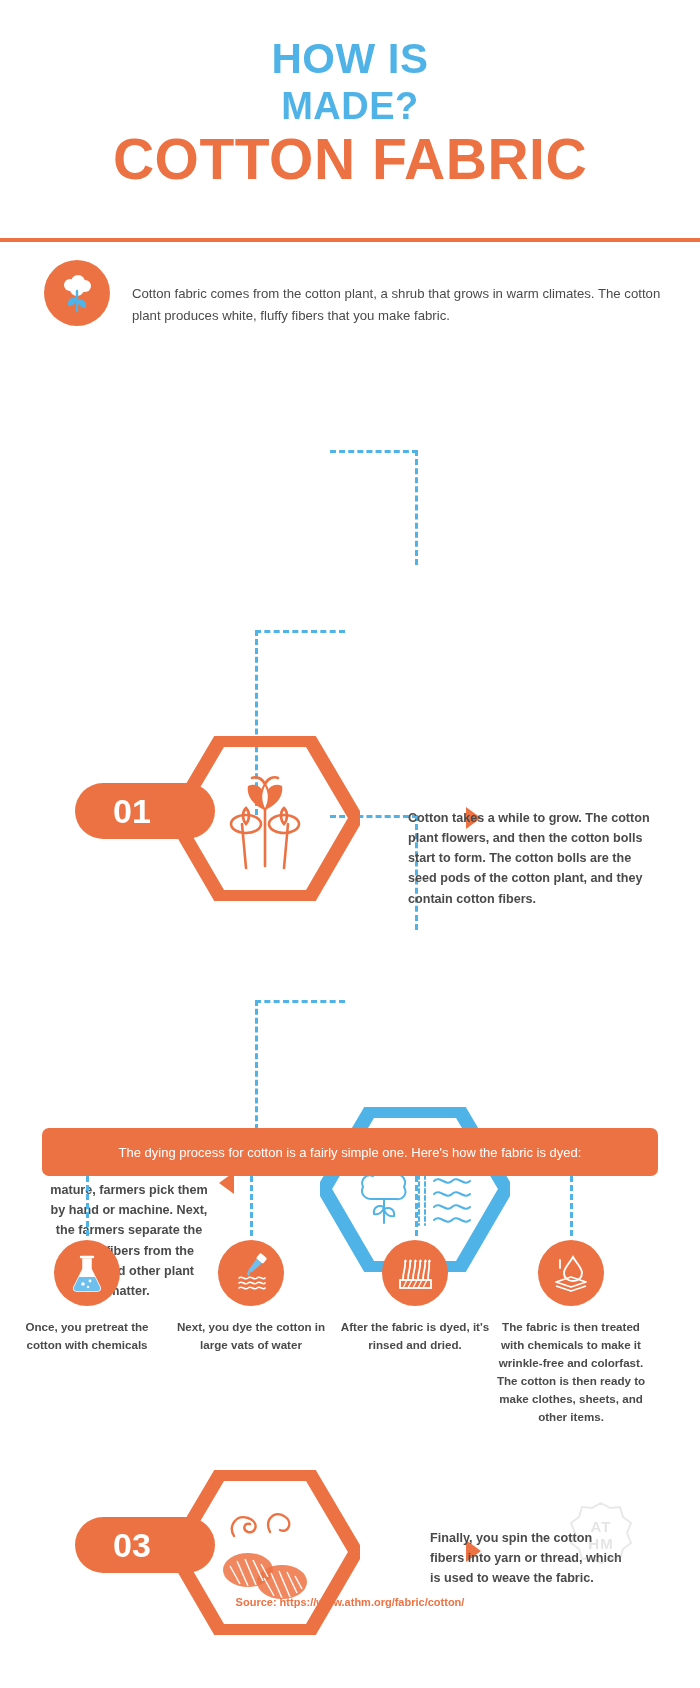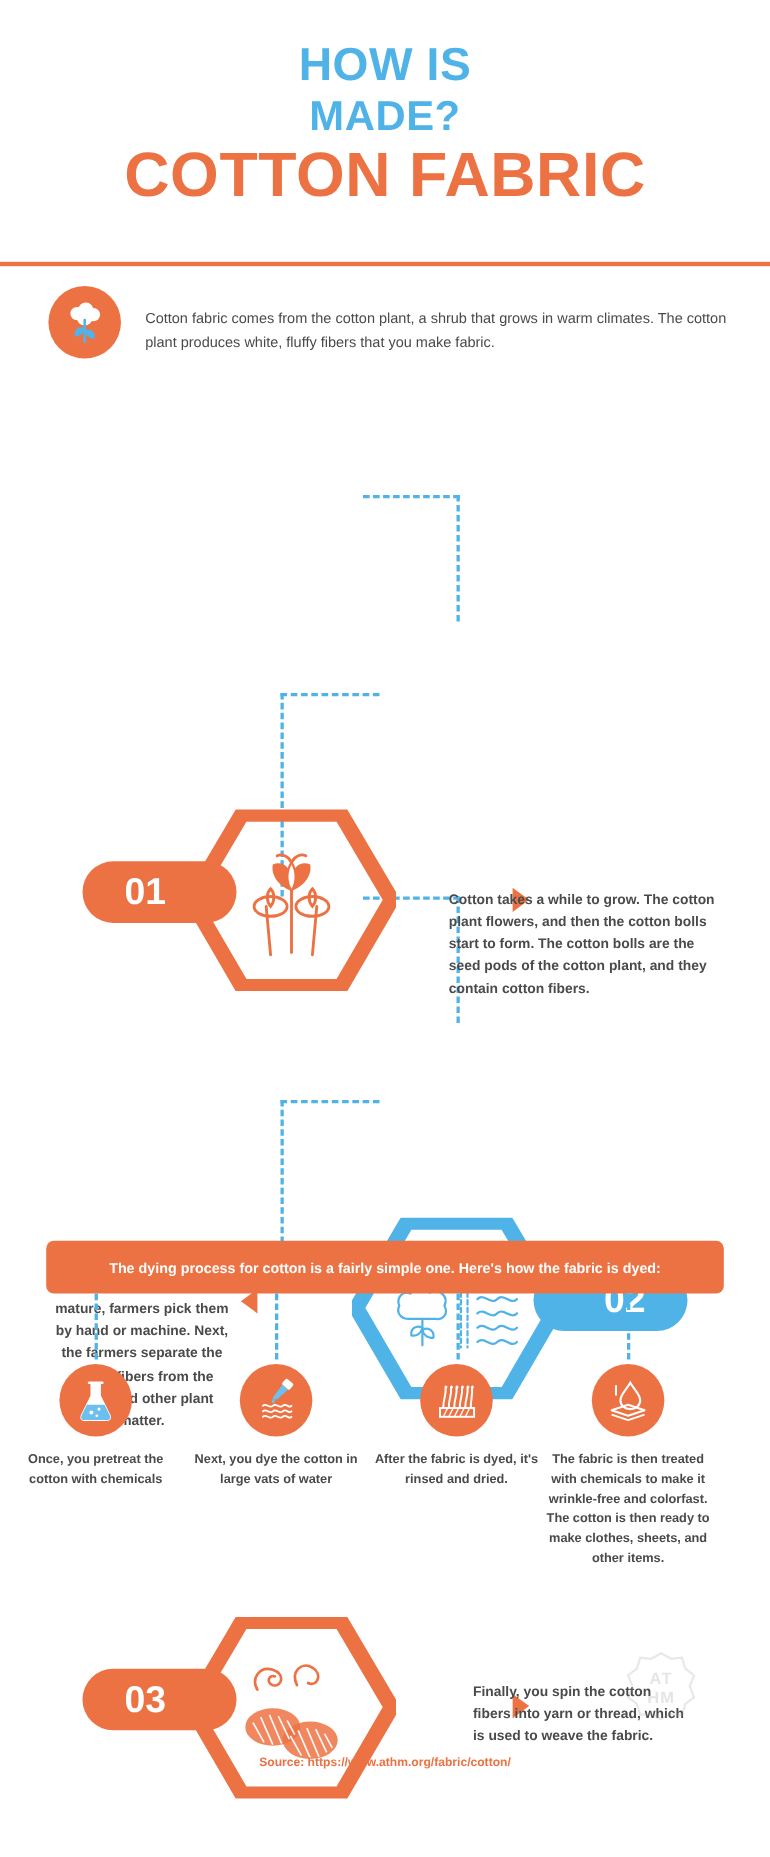--- a/index.html
+++ b/index.html
@@ -16,21 +16,21 @@
   
   .title-block{position:absolute;top:38px;left:0;width:700px;text-align:center;}
   .title-line{font-weight:bold;letter-spacing:.5px;line-height:1.02;}
   .t1{font-size:42px;color:#4FB3E8;}
   .t2{font-size:57px;color:#ED7243;margin-top:4px;}
   .t3{font-size:38px;color:#4FB3E8;margin-top:6px;}
 
   .rule{position:absolute;top:238px;left:0;width:700px;height:4px;background:#ED7243;}
 
   
-  .intro{position:absolute;top:258px;left:44px;width:620px;display:flex;align-items:center;}
+  .intro{position:absolute;top:258px;left:44px;width:620px;display:flex;align-items:flex-end;}
   .intro-badge{width:66px;height:66px;border-radius:50%;background:#ED7243;flex:0 0 66px;
     display:flex;align-items:center;justify-content:center;margin-top:2px;}
   .intro-text{margin-left:22px;font-size:13.2px;line-height:1.62;color:#4a4a4a;padding-top:16px;}
 
   
   .step{position:absolute;width:700px;}
   .hexwrap{position:absolute;width:190px;height:165px;}
   .hex{width:190px;height:165px;display:block;}
   .pill{position:absolute;width:140px;height:56px;border-radius:28px;
         display:flex;align-items:center;}
@@ -49,21 +49,21 @@
   .tri.right{border-left:15px solid #ED7243;border-top:11px solid transparent;border-bottom:11px solid transparent;}
   .tri.left{border-right:15px solid #ED7243;border-top:11px solid transparent;border-bottom:11px solid transparent;}
 
   
   .dashH{position:absolute;height:0;border-top:3px dashed #4FB3E8;}
   .dashV{position:absolute;width:0;border-left:3px dashed #4FB3E8;}
 
   
   .banner{position:absolute;left:42px;top:1128px;width:616px;height:48px;border-radius:7px;
     background:#ED7243;display:flex;align-items:center;justify-content:center;}
-  .banner span{color:#fff;font-size:13px;font-weight:bold;}
+  .banner span{color:#fff;font-size:13px;font-weight:normal;}
 
   
   .bitem{position:absolute;width:150px;text-align:center;}
   .bcircle{width:66px;height:66px;border-radius:50%;background:#ED7243;margin:0 auto;
     display:flex;align-items:center;justify-content:center;}
   .bcap{margin-top:12px;font-size:11.6px;line-height:1.55;font-weight:bold;color:#4a4a4a;}
 
   
   .source{position:absolute;top:1596px;left:0;width:700px;text-align:center;
     font-size:11px;font-weight:bold;color:#ED7243;}
@@ -136,23 +136,20 @@
           <path d="M95 48 C92 42 86 40 82 42"></path>
             <path d="M95 48 C98 42 104 40 108 42"></path>
         </g>
       </svg>
     </div>
     <div class="tri right" style="left:466px;top:439px;"></div>
     <div class="steptext r" style="left:408px;top:440px;width:248px;">Cotton takes a while to grow. The cotton plant flowers, and then the cotton bolls start to form. The cotton bolls are the seed pods of the cotton plant, and they contain cotton fibers.</div>
   </div>
 
   <div class="step" style="top:552px;left:0;height:170px;">
-    <div class="pill right blue" style="left:485px;top:602px;">
-      <span class="pill-num">02</span>
-    </div>
     <div class="hexwrap" style="left:320px;top:555px;">
       <svg class="hex" viewBox="0 0 190 165">
         <polygon points="50,4 140,4 186,82 140,161 50,161 4,82" fill="none" stroke="#4FB3E8" stroke-width="14"></polygon>
         <g fill="none" stroke="#4FB3E8" stroke-width="2" stroke-linecap="round">
           <path d="M52 92 C44 92 40 86 43 80 C40 73 46 66 53 69 C56 61 68 61 71 68 C80 64 88 72 84 80 C88 87 83 93 76 92Z"></path>
           <path d="M64 92 L64 116"></path>
           <path d="M64 100 C58 97 53 101 54 107 C59 108 63 105 64 100Z"></path>
           <path d="M64 102 C70 99 75 103 74 109 C69 110 65 107 64 102Z"></path>
           <path d="M99 68 L99 118" stroke-dasharray="4 3"></path>
           <path d="M105 68 L105 118" stroke-dasharray="4 3"></path>

